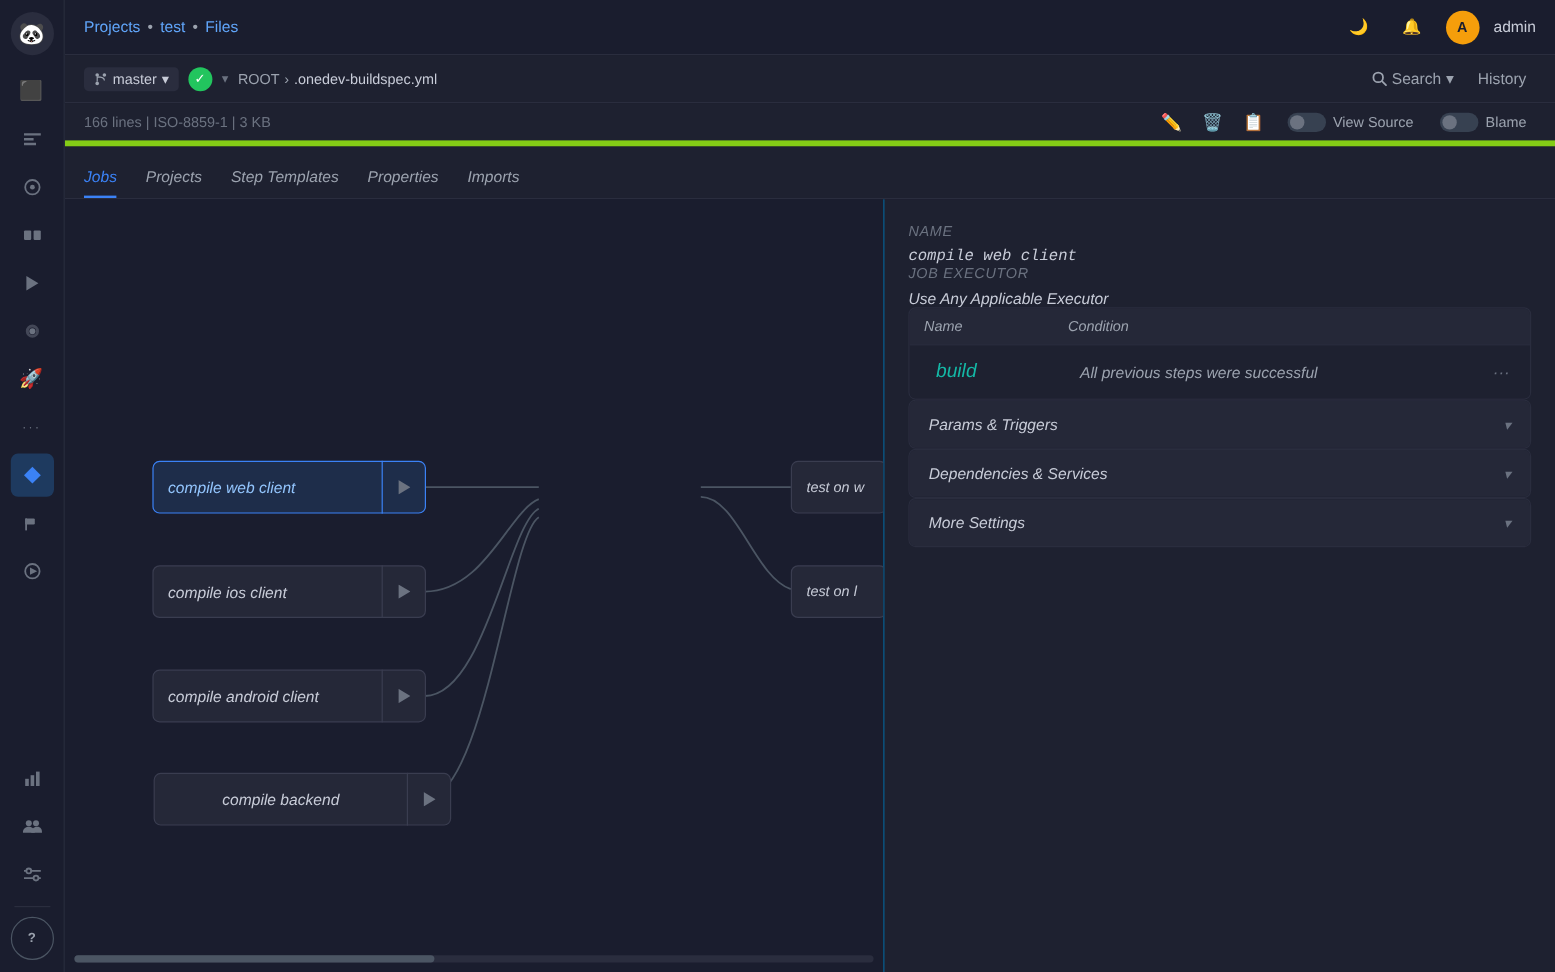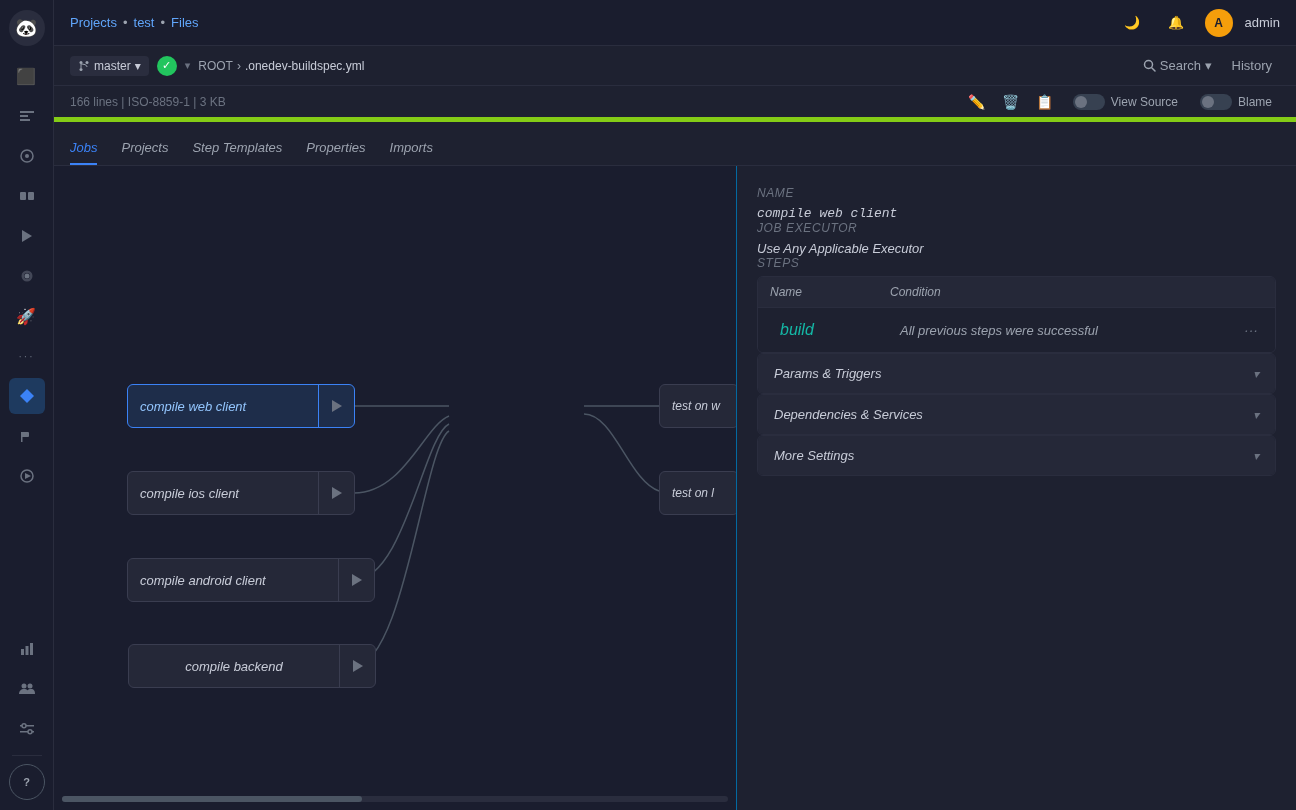--- a/index.html
+++ b/index.html
@@ -615,21 +615,21 @@
 
         <div class="job-node" style="left: 73px; top: 305px; width: 228px;">
           <span class="job-node-label">compile ios client</span>
           <div class="job-node-run">
             <svg width="10" height="12" viewBox="0 0 10 12" fill="currentColor">
                 <polygon points="0,0 10,6 0,12"></polygon>
               </svg>
           </div>
         </div>
 
-        <div class="job-node" style="left: 73px; top: 392px; width: 248px; gap: 14px;">
+        <div class="job-node" style="left: 73px; top: 392px; width: 228px; gap: 14px;">
           <span class="job-node-label">compile android client</span>
           <div class="job-node-run">
             <svg width="10" height="12" viewBox="0 0 10 12" fill="currentColor">
                 <polygon points="0,0 10,6 0,12"></polygon>
               </svg>
           </div>
         </div>
 
         <div class="job-node" style="left: 74px; top: 478px; width: 248px; text-align: center;">
           <span class="job-node-label">compile backend</span>
@@ -661,21 +661,20 @@
           <div class="panel-label">Name</div>
           <div class="panel-code">compile web client</div>
         </div>
 
         <div class="panel-section">
           <div class="panel-label">Job Executor</div>
           <div class="panel-value">Use Any Applicable Executor</div>
         </div>
 
         <div class="panel-section">
-          <div class="panel-label">Steps</div>
           <div class="steps-table">
             <div class="steps-header">
               <div class="steps-col-name">Name</div>
               <div class="steps-col-condition">Condition</div>
             </div>
             <div class="steps-row">
               <div class="steps-cell-name">build</div>
               <div class="steps-cell-condition">All previous steps were successful</div>
               <div class="steps-cell-actions">
                 <div class="steps-action-btn" title="More options">···</div>

